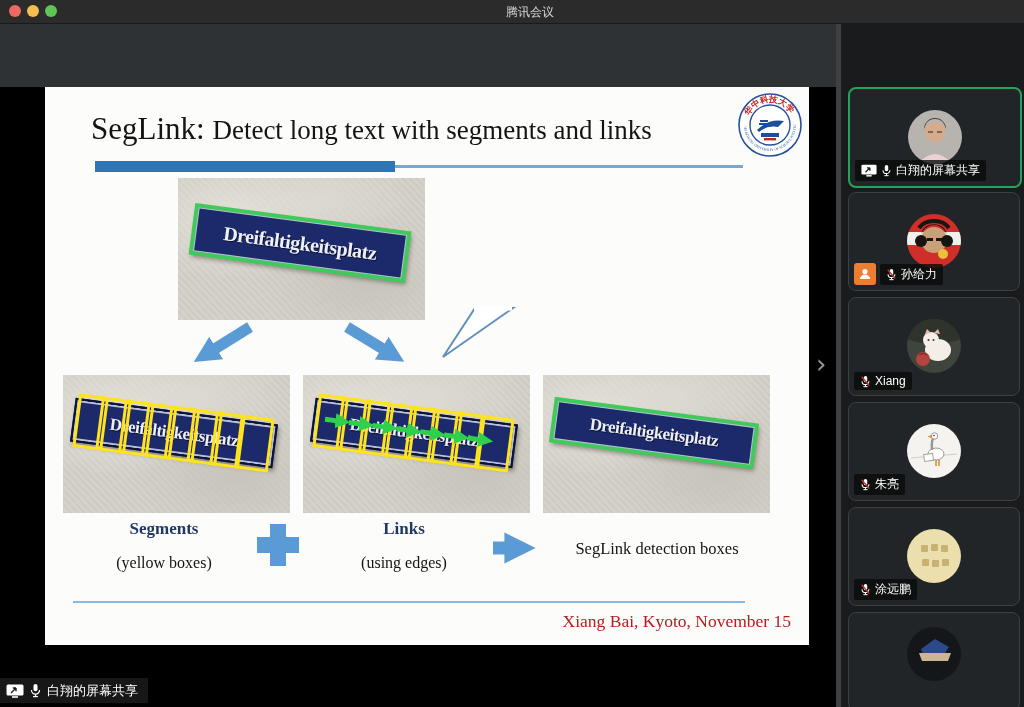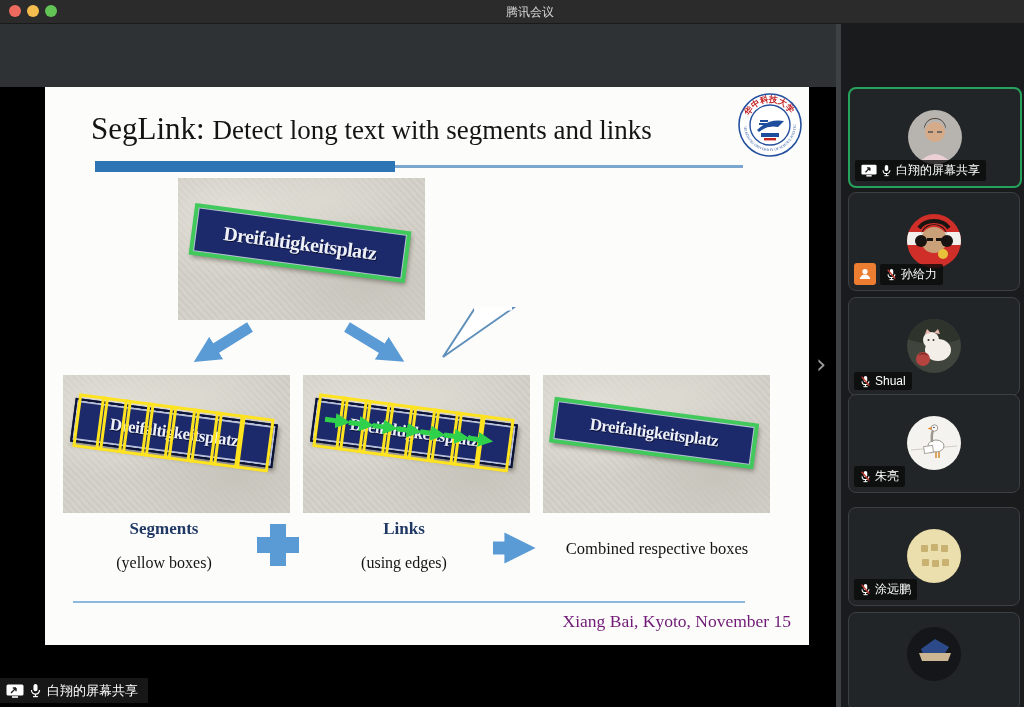--- a/index.html
+++ b/index.html
@@ -64,21 +64,21 @@
   .cap-sub{color:#141414;font-size:16px;text-align:center;margin-top:15px;}
   #lbl-seg{position:absolute;left:28px;top:432px;width:182px;}
   #lbl-links{position:absolute;left:268px;top:432px;width:182px;}
   #plus{position:absolute;left:212px;top:437px;width:42px;height:42px;}
   #plus::before,#plus::after{content:"";position:absolute;background:#5b9bd5;}
   #plus::before{left:0;top:13px;width:42px;height:16px;}
   #plus::after{left:13px;top:0;width:16px;height:42px;}
   #lbl-combined{position:absolute;left:498px;top:452px;width:228px;font-size:16.5px;
     text-align:center;color:#141414;}
   #divider{position:absolute;left:28px;top:514px;width:672px;height:2px;background:#8ab9dd;}
-  #slide-footer{position:absolute;right:18px;top:524px;font-size:17.5px;color:#701a75;}
+  #slide-footer{position:absolute;right:18px;top:524px;font-size:17.5px;color:#b91c1c;}
   #arrows-svg{position:absolute;left:0;top:0;pointer-events:none;}
   
   #sidebar{position:absolute;left:836px;top:23px;width:188px;height:684px;background:#191b1c;
     border-left:5px solid #3e4143;box-sizing:border-box;overflow:hidden;}
   .tile{position:absolute;left:7px;width:170px;height:97px;background:#222527;
     border:1.5px solid #3d4042;border-radius:8px;cursor:pointer;}
   .tile.active{border:2px solid #27a25c;}
   .avatar{position:absolute;left:58px;top:21px;}
   .name-badge{position:absolute;left:5px;bottom:5px;display:flex;align-items:center;gap:4px;
     background:rgba(10,10,10,.8);color:#fff;font-size:12px;padding:2px 6px;border-radius:2px;
@@ -204,21 +204,21 @@
 
     <div id="lbl-seg">
       <div class="cap-title">Segments</div>
       <div class="cap-sub">(yellow boxes)</div>
     </div>
     <div id="plus"></div>
     <div id="lbl-links">
       <div class="cap-title">Links</div>
       <div class="cap-sub">(using edges)</div>
     </div>
-    <div id="lbl-combined">Combined respective boxes</div>
+    <div id="lbl-combined">SegLink detection boxes</div>
 
     <div id="divider"></div>
     <div id="slide-footer">Xiang Bai, Kyoto, November 15</div>
   </div>
 
   <span id="chevron">›</span>
 
   <div id="main-share-badge" class="share-badge">
     <svg width="18" height="14" viewBox="0 0 18 14">
       <rect x="0.5" y="0.5" width="17" height="11" rx="1.5" fill="#fff"></rect>
@@ -327,25 +327,25 @@
       </g>
     </svg>
     <div class="name-badge">
       <svg width="11" height="13" viewBox="0 0 16 18">
         <rect x="5.5" y="1" width="5" height="9" rx="2.5" fill="#fff"></rect>
         <path d="M3 8.5 a5 5 0 0 0 10 0" stroke="#fff" stroke-width="1.5" fill="none"></path>
         <line x1="8" y1="13.5" x2="8" y2="16" stroke="#fff" stroke-width="1.5"></line>
         <line x1="5" y1="16.5" x2="11" y2="16.5" stroke="#fff" stroke-width="1.5"></line>
         <line x1="2.5" y1="2" x2="13.5" y2="15" stroke="#c0392b" stroke-width="2"></line>
       </svg>
-      <span>Shual</span>
-    </div>
-  </div>
-
-  <div class="tile" style="top:371px">
+      <span>Xiang</span>
+    </div>
+  </div>
+
+  <div class="tile" style="top:379px">
     <svg class="avatar" width="54" height="54" viewBox="0 0 54 54">
       <defs>
           <clipPath id="c4">
             <circle cx="27" cy="27" r="27"></circle>
           </clipPath>
         </defs>
       <g clip-path="url(#c4)">
         <rect width="54" height="54" fill="#f5f3ef"></rect>
         <line x1="4" y1="34" x2="50" y2="30" stroke="#cfccc5" stroke-width="1"></line>
         <ellipse cx="29" cy="30" rx="8" ry="6" fill="#fff" stroke="#9b978f" stroke-width="1"></ellipse>

